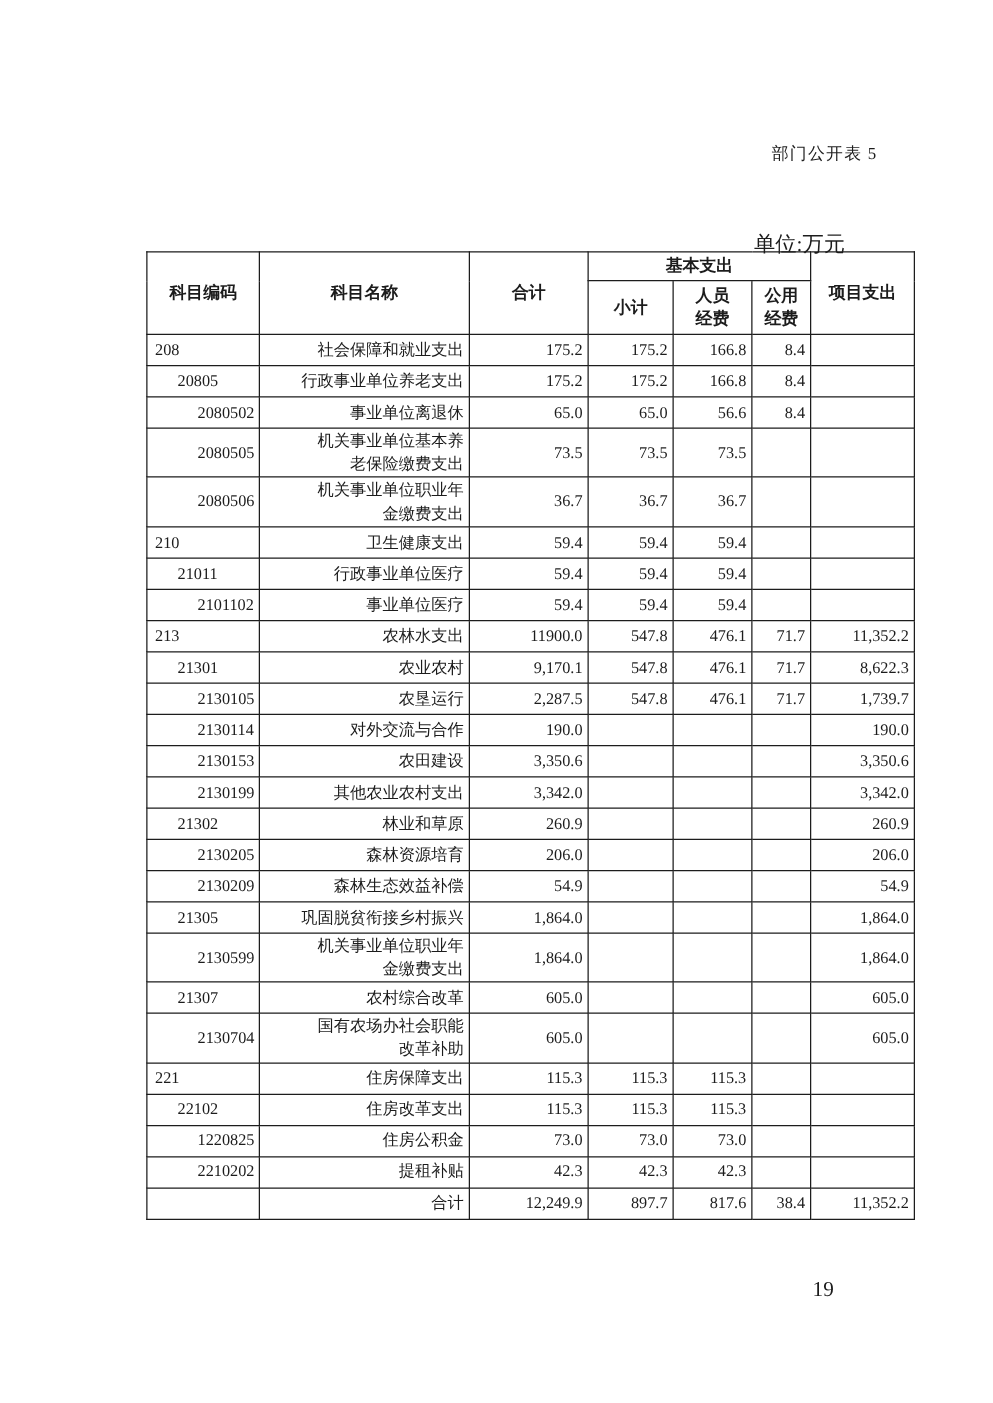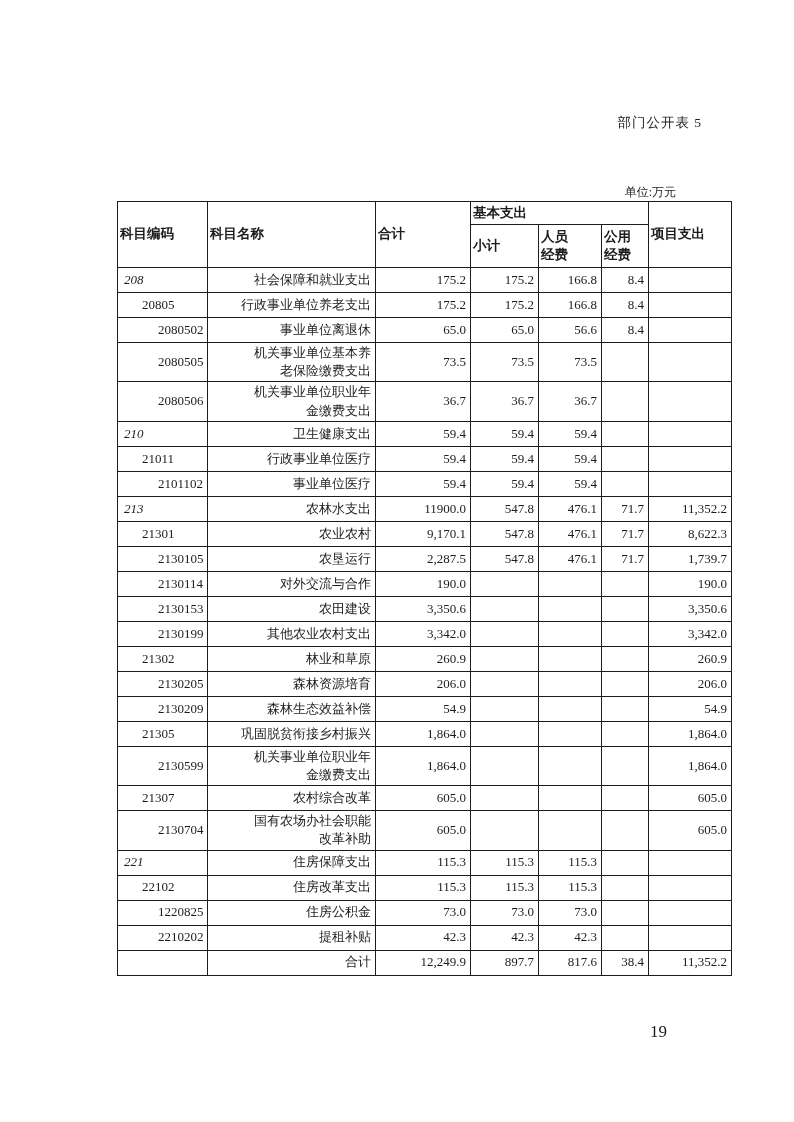--- a/index.html
+++ b/index.html
@@ -30,60 +30,60 @@
     text-align: center;
     font-family: "Liberation Sans", "DejaVu Sans", sans-serif;
     font-size: 21px;
     font-weight: bold;
     letter-spacing: 0.5px;
   }
   .unit-label {
     position: absolute;
     top: 184px;
     right: 118px;
-    font-size: 12px;
+    font-size: 17px;
   }
   table.budget-table {
     position: absolute;
     top: 201px;
     left: 117px;
     width: 614px;
     border-collapse: collapse;
     table-layout: fixed;
     border: 1.5px solid #1c1c1c;
   }
   .budget-table th, .budget-table td {
     border: 1px solid #1c1c1c;
     overflow: hidden;
   }
   .budget-table thead tr.hrow-1 { height: 23px; }
   .budget-table thead tr.hrow-2 { height: 43px; }
   .budget-table th {
     font-family: "Liberation Sans", "DejaVu Sans", sans-serif;
     font-weight: bold;
     font-size: 13.5px;
-    text-align: left;
+    text-align: center;
     vertical-align: middle;
     padding: 0 2px;
     line-height: 1.25;
   }
   .th-wrap-narrow span {
     display: inline-block;
     max-width: 2.3em;
     line-height: 1.3;
   }
   .budget-table tbody tr { height: 25px; }
   .budget-table td {
     font-size: 13px;
     vertical-align: middle;
     padding: 1px 4px;
     line-height: 1.4;
   }
   .cell-code { text-align: left; }
-  .cell-code.lvl1 { padding-left: 6px; font-style: italic; }
+  .cell-code.lvl1 { padding-left: 6px; }
   .cell-code.lvl2 { padding-left: 24px; }
   .cell-code.lvl3 { padding-left: 40px; }
   .cell-name { text-align: right; padding-left: 4px; padding-right: 3px; }
   .cell-name.lvl1 { text-indent: 0; }
   .cell-name.lvl2 { text-indent: 18px; }
   .cell-name.lvl3 { text-indent: 31px; }
   .cell-num {
     text-align: right;
     padding-right: 6px;
     font-family: "Liberation Serif", "DejaVu Serif", serif;

